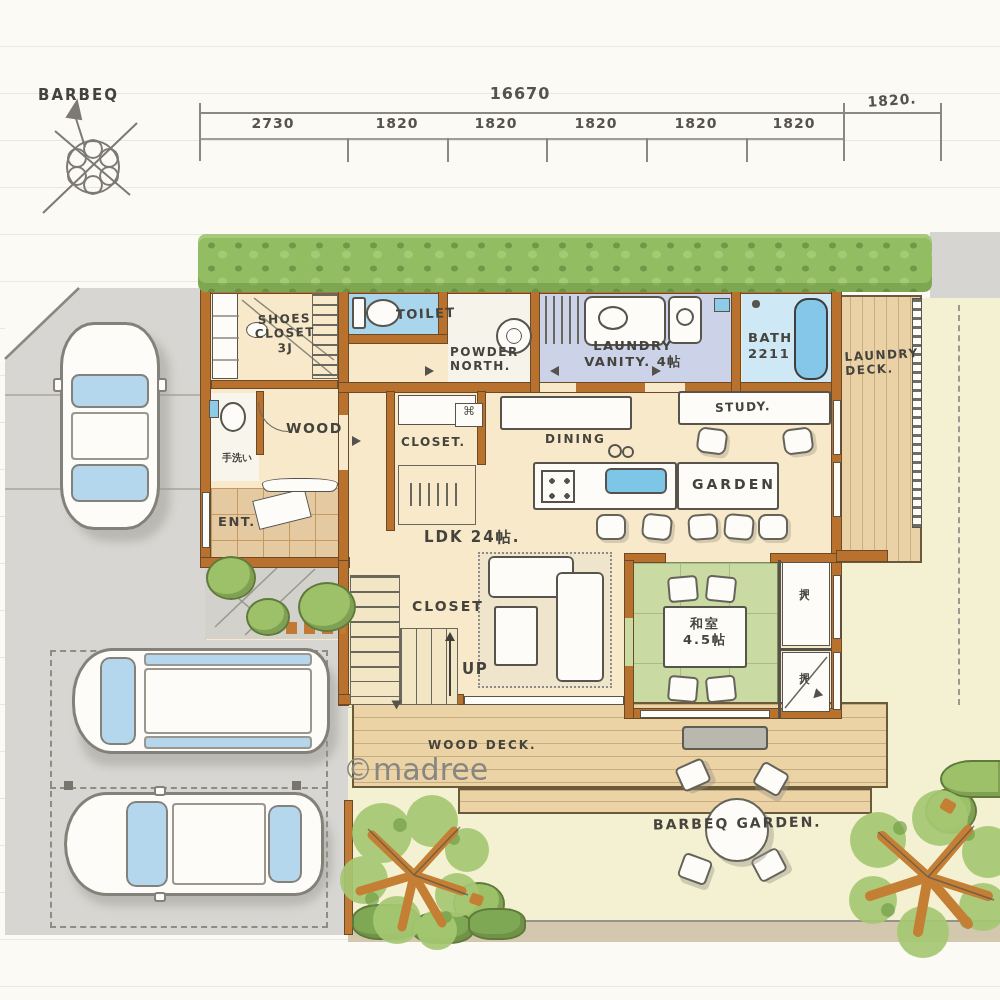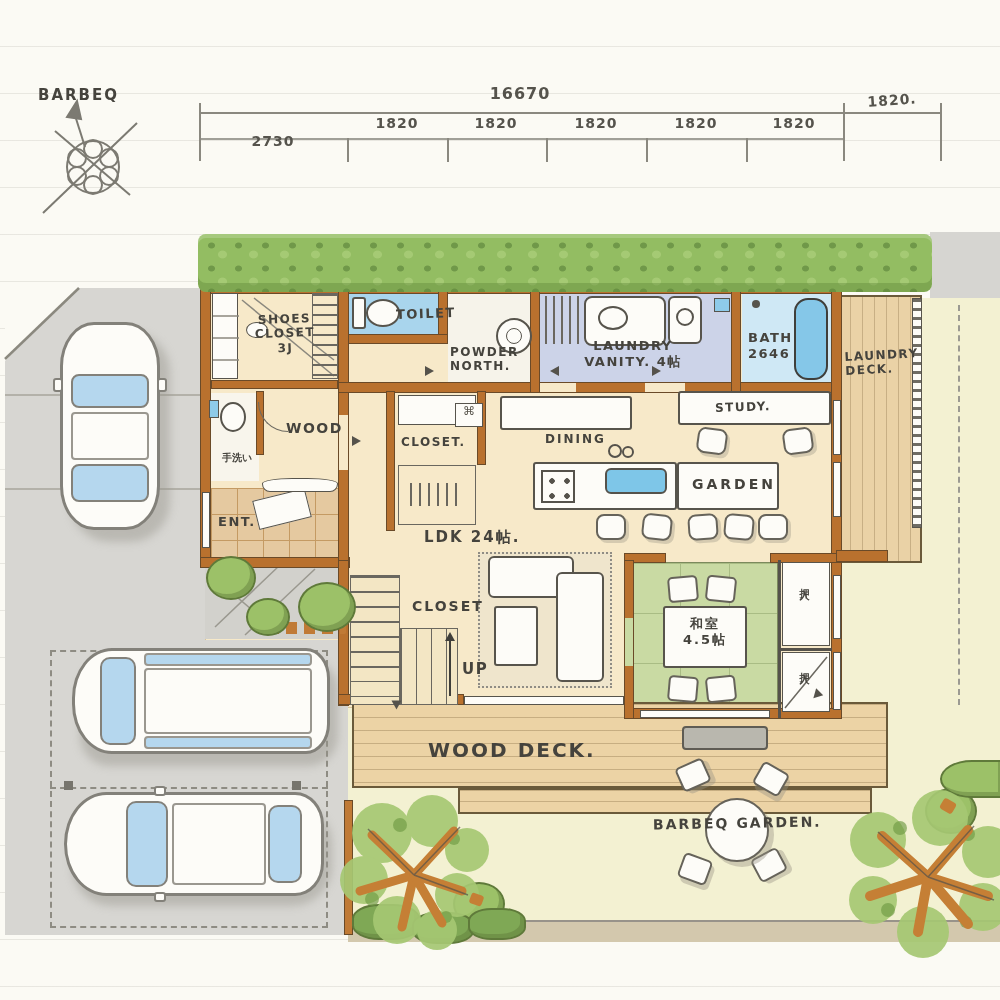--- a/index.html
+++ b/index.html
@@ -55,21 +55,21 @@
   <div class="dimlbl" style="left:470px;top:84px;width:100px;font-size:16px;">16670</div>
   <div class="dline" style="left:200px;top:112px;width:645px;height:2px;"></div>
   <div class="dline" style="left:200px;top:138px;width:645px;height:2px;opacity:.8;"></div>
   <div class="dtick" style="left:199px;top:103px;width:2px;height:58px;"></div>
   <div class="dtick" style="left:843px;top:103px;width:2px;height:58px;"></div>
   <div class="dtick" style="left:347px;top:138px;width:2px;height:24px;"></div>
   <div class="dtick" style="left:447px;top:138px;width:2px;height:24px;"></div>
   <div class="dtick" style="left:546px;top:138px;width:2px;height:24px;"></div>
   <div class="dtick" style="left:646px;top:138px;width:2px;height:24px;"></div>
   <div class="dtick" style="left:746px;top:138px;width:2px;height:24px;"></div>
-  <div class="dimlbl" style="left:233px;top:115px;width:80px;margin-top:18px;">2730</div>
+  <div class="dimlbl" style="left:233px;top:115px;width:80px;">2730</div>
   <div class="dimlbl" style="left:357px;top:115px;width:80px;">1820</div>
   <div class="dimlbl" style="left:456px;top:115px;width:80px;">1820</div>
   <div class="dimlbl" style="left:556px;top:115px;width:80px;">1820</div>
   <div class="dimlbl" style="left:656px;top:115px;width:80px;">1820</div>
   <div class="dimlbl" style="left:754px;top:115px;width:80px;">1820</div>
   <div class="dline" style="left:845px;top:112px;width:97px;height:2px;"></div>
   <div class="dtick" style="left:940px;top:103px;width:2px;height:58px;"></div>
   <div class="dimlbl" style="left:852px;top:92px;width:80px;transform:rotate(-4deg);">1820.</div>
 
   <div class="floor" style="left:836px;top:298px;width:164px;height:642px;background:#f3f1d2;"></div>
@@ -373,34 +373,35 @@
 
   <div class="lbl" style="left:242px;top:312px;font-size:12px;text-align:center;width:86px;transform:rotate(-2deg);">SHOES
 CLOSET
 3J</div>
   <div class="lbl" style="left:396px;top:306px;font-size:13px;transform:rotate(-2deg);">TOILET</div>
   <div class="lbl" style="left:450px;top:345px;font-size:12px;">POWDER
 NORTH.</div>
   <div class="lbl" style="left:568px;top:338px;font-size:13px;text-align:center;width:130px;">LAUNDRY
 VANITY. 4帖</div>
   <div class="lbl" style="left:748px;top:330px;font-size:13px;">BATH
-2646</div>
+2211</div>
   <div class="lbl" style="left:845px;top:348px;font-size:12px;transform:rotate(-3deg);">LAUNDRY
 DECK.</div>
   <div class="lbl" style="left:286px;top:420px;font-size:14px;">WOOD</div>
   <div class="lbl" style="left:222px;top:452px;font-size:10px;letter-spacing:0;">手洗い</div>
   <div class="lbl" style="left:218px;top:514px;font-size:13px;">ENT.</div>
   <div class="lbl" style="left:401px;top:435px;font-size:12px;">CLOSET.</div>
   <div class="lbl" style="left:545px;top:432px;font-size:12px;letter-spacing:2px;">DINING</div>
   <div class="lbl" style="left:715px;top:400px;font-size:12px;transform:rotate(-2deg);">STUDY.</div>
   <div class="lbl" style="left:692px;top:476px;font-size:14px;letter-spacing:3px;">GARDEN</div>
   <div class="lbl" style="left:424px;top:528px;font-size:15px;letter-spacing:2px;">LDK 24帖.</div>
   <div class="lbl" style="left:412px;top:598px;font-size:14px;letter-spacing:2px;">CLOSET</div>
   <div class="lbl" style="left:462px;top:660px;font-size:15px;">UP</div>
   <div class="lbl" style="left:668px;top:616px;font-size:13px;text-align:center;width:74px;letter-spacing:2px;">和室
 4.5帖</div>
   <div class="lbl vert" style="left:798px;top:580px;font-size:10px;">押入</div>
   <div class="lbl vert" style="left:798px;top:664px;font-size:10px;">押入</div>
-  <div class="lbl" style="left:428px;top:738px;font-size:20px;letter-spacing:2px;">WOOD DECK.</div>
+  <div class="lbl" style="left:428px;top:738px;font-size:12px;letter-spacing:2px;">WOOD DECK.</div>
   <div class="lbl" style="left:653px;top:815px;font-size:14px;letter-spacing:2px;transform:rotate(-1deg);">BARBEQ GARDEN.</div>
 
+  <div class="abs" style="left:343px;top:752px;font-size:30px;color:#86868!important;color:#868683;z-index:45;font-family:'DejaVu Sans',sans-serif;">©madree</div>
 
 </div>
 
 </body></html>

